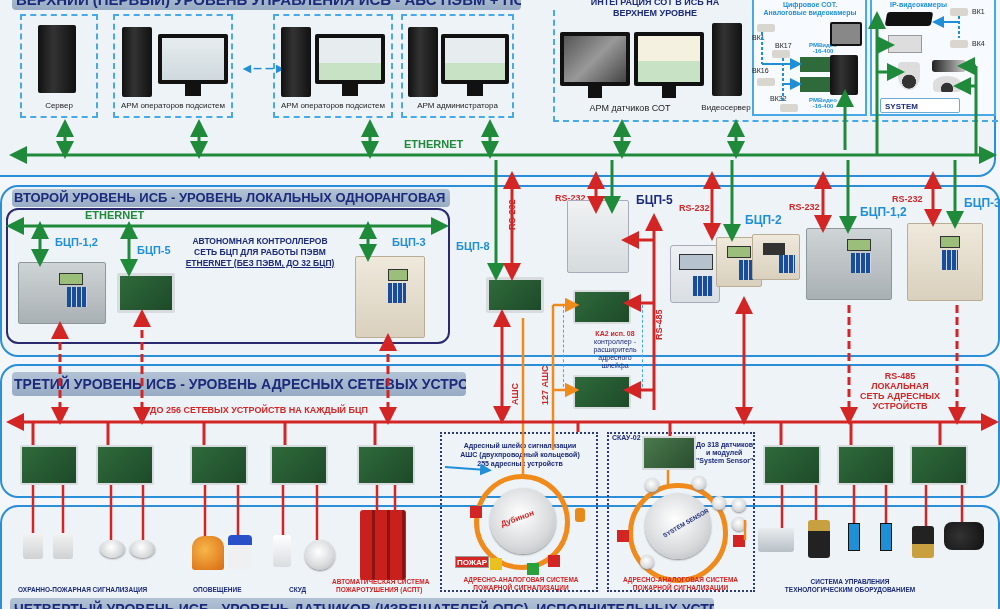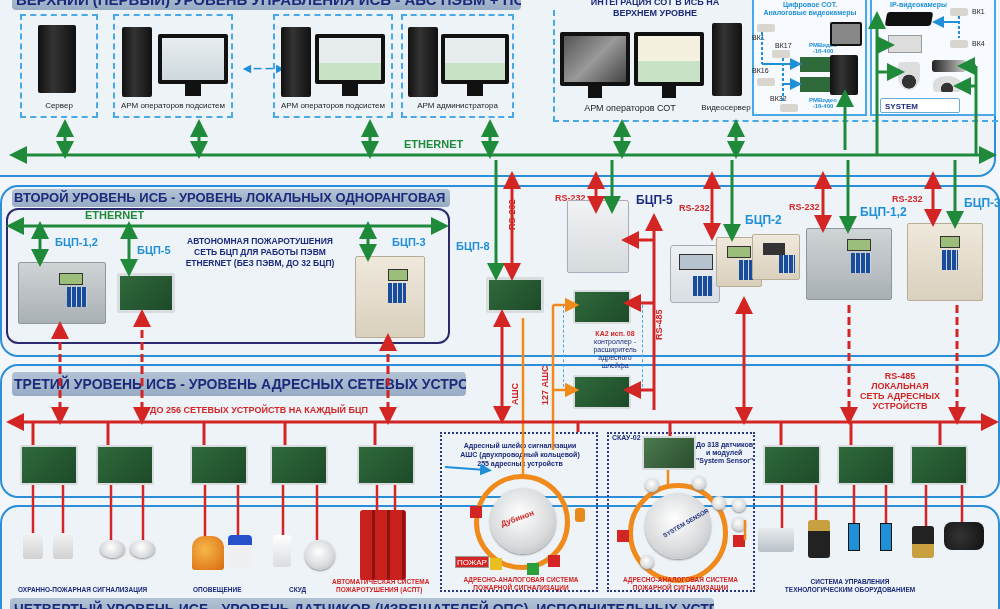--- a/index.html
+++ b/index.html
@@ -83,21 +83,21 @@
 <div class="lbl navy" style="left:590px;top:-3px;width:130px;font-size:9px;text-align:center;white-space:normal;line-height:11px;">ИНТЕГРАЦИЯ СОТ В ИСБ НА ВЕРХНЕМ УРОВНЕ</div>
 <div class="dev monitor" style="left:560px;top:32px;width:70px;height:54px;">
     <div class="scr" style="background:linear-gradient(135deg,#555,#999,#444);"></div>
   </div>
 <div class="stand" style="left:588px;top:86px;width:14px;height:12px;"></div>
 <div class="dev monitor" style="left:634px;top:32px;width:70px;height:54px;">
     <div class="scr" style="background:linear-gradient(#f5f1e0 55%,#c7e2c4 55%);"></div>
   </div>
 <div class="stand" style="left:662px;top:86px;width:14px;height:12px;"></div>
 <div class="dev tower" style="left:712px;top:23px;width:30px;height:73px;"></div>
-<div class="cap" style="left:565px;top:103px;width:130px;font-size:9px;">АРМ операторов СОТ</div>
+<div class="cap" style="left:565px;top:103px;width:130px;font-size:9px;">АРМ датчиков СОТ</div>
 <div class="cap" style="left:695px;top:103px;width:62px;font-size:8px;">Видеосервер</div>
 
 <div class="lbl blue" style="left:755px;top:1px;width:110px;text-align:center;font-size:7px;">Цифровое СОТ.</div>
 <div class="lbl blue" style="left:755px;top:9px;width:110px;text-align:center;font-size:7px;">Аналоговые видеокамеры</div>
 <div class="cap small-text" style="left:752px;top:34px;">ВК1</div>
 <div class="cap small-text" style="left:775px;top:42px;">ВК17</div>
 <div class="cap small-text" style="left:752px;top:67px;">ВК16</div>
 <div class="cap small-text" style="left:770px;top:95px;">ВК32</div>
 <div class="lbl blue small-text" style="left:808px;top:42px;width:30px;white-space:normal;text-align:center;font-size:6px;">РМВидео -16-400</div>
 <div class="lbl blue small-text" style="left:808px;top:97px;width:30px;white-space:normal;text-align:center;font-size:6px;">РМВидео -16-400</div>
@@ -120,23 +120,23 @@
 <div class="dev" style="left:950px;top:40px;width:18px;height:8px;background:#d8d6cf;border-radius:2px;"></div>
 <div class="dev" style="left:888px;top:35px;width:34px;height:18px;background:#ddd;border:1px solid #999;"></div>
 <div class="dev" style="left:898px;top:62px;width:22px;height:28px;background:radial-gradient(circle at 50% 70%,#333 30%,#ddd 32%);border-radius:4px 4px 50% 50%;"></div>
 <div class="dev" style="left:932px;top:60px;width:34px;height:12px;background:linear-gradient(90deg,#222,#ccc);border-radius:3px;"></div>
 <div class="dev" style="left:933px;top:76px;width:28px;height:16px;background:radial-gradient(circle at 50% 80%,#333 30%,#ddd 34%);border-radius:50% 50% 4px 4px;"></div>
 <div class="dev" style="left:880px;top:98px;width:80px;height:15px;background:#fff;border:1px solid #6aa9d8;border-radius:2px;font-size:8px;color:#1b2a7a;font-weight:bold;line-height:15px;padding-left:4px;">SYSTEM</div>
 
 <div class="lbl green" style="left:404px;top:138px;font-size:11px;">ETHERNET</div>
 
 <div class="lbl green" style="left:85px;top:209px;font-size:11px;">ETHERNET</div>
-<div class="lbl navy" style="left:180px;top:236px;width:160px;text-align:center;font-size:8.5px;">АВТОНОМНАЯ ПОЖАРОТУШЕНИЯ</div>
+<div class="lbl navy" style="left:180px;top:236px;width:160px;text-align:center;font-size:8.5px;">АВТОНОМНАЯ КОНТРОЛЛЕРОВ</div>
 <div class="lbl navy" style="left:180px;top:247px;width:160px;text-align:center;font-size:8.5px;">СЕТЬ БЦП ДЛЯ РАБОТЫ ПЭВМ</div>
-<div class="lbl navy" style="left:180px;top:258px;width:160px;text-align:center;font-size:8.5px;">ETHERNET (БЕЗ ПЭВМ, ДО 32 БЦП)</div>
+<div class="lbl navy" style="left:180px;top:258px;width:160px;text-align:center;font-size:8.5px;text-decoration:underline;">ETHERNET (БЕЗ ПЭВМ, ДО 32 БЦП)</div>
 
 <div class="lbl blue" style="left:55px;top:236px;font-size:11px;">БЦП-1,2</div>
 <div class="lbl blue" style="left:137px;top:244px;font-size:11px;">БЦП-5</div>
 <div class="lbl blue" style="left:392px;top:236px;font-size:11px;">БЦП-3</div>
 <div class="lbl blue" style="left:456px;top:240px;font-size:11px;">БЦП-8</div>
 <div class="lbl navy" style="left:636px;top:193px;font-size:12px;">БЦП-5</div>
 <div class="lbl blue" style="left:745px;top:213px;font-size:12px;">БЦП-2</div>
 <div class="lbl blue" style="left:860px;top:205px;font-size:12px;">БЦП-1,2</div>
 <div class="lbl blue" style="left:964px;top:196px;font-size:12px;">БЦП-3</div>
 
@@ -205,21 +205,21 @@
 <div class="dev pcb" style="left:837px;top:445px;width:58px;height:40px;border-width:2px;"></div>
 <div class="dev pcb" style="left:910px;top:445px;width:58px;height:40px;border-width:2px;"></div>
 
 <div class="dotbox" style="left:440px;top:432px;width:158px;height:160px;"></div>
 <div class="lbl navy" style="left:445px;top:442px;width:150px;text-align:center;font-size:7px;">Адресный шлейф сигнализации</div>
 <div class="lbl navy" style="left:445px;top:451px;width:150px;text-align:center;font-size:7px;">АШС (двухпроводный кольцевой)</div>
 <div class="lbl navy" style="left:445px;top:460px;width:150px;text-align:center;font-size:7px;">255 адресных устройств</div>
 <div class="ring" style="left:474px;top:474px;width:96px;height:96px;"></div>
 <div class="detector" style="left:490px;top:488px;width:66px;height:66px;"></div>
 <div class="lbl red" style="left:500px;top:514px;font-size:8px;transform:rotate(-20deg);">Дубинон</div>
-<div class="dev" style="left:455px;top:556px;width:34px;height:12px;background:#d42525;color:#fff;font-size:8px;font-weight:normal;text-align:center;line-height:12px;border:1px solid #999;">ПОЖАР</div>
+<div class="dev" style="left:455px;top:556px;width:34px;height:12px;background:#d42525;color:#fff;font-size:8px;font-weight:bold;text-align:center;line-height:12px;border:1px solid #999;">ПОЖАР</div>
 <div class="dev" style="left:470px;top:506px;width:12px;height:12px;background:#d42525;"></div>
 <div class="dev" style="left:490px;top:558px;width:12px;height:12px;background:#e8c020;"></div>
 <div class="dev" style="left:527px;top:563px;width:12px;height:12px;background:#2aa03a;"></div>
 <div class="dev" style="left:548px;top:555px;width:12px;height:12px;background:#d42525;"></div>
 <div class="dev" style="left:575px;top:508px;width:10px;height:14px;background:#e88a1a;border-radius:3px;"></div>
 
 <div class="dotbox" style="left:607px;top:432px;width:148px;height:160px;"></div>
 <div class="lbl navy" style="left:612px;top:434px;font-size:7px;">СКАУ-02</div>
 <div class="dev" style="left:642px;top:436px;width:54px;height:34px;background:linear-gradient(135deg,#4b7a4d,#2a4d2e);border:2px solid #d9dcde;"></div>
 <div class="lbl navy" style="left:696px;top:441px;font-size:7px;">До 318 датчиков</div>

